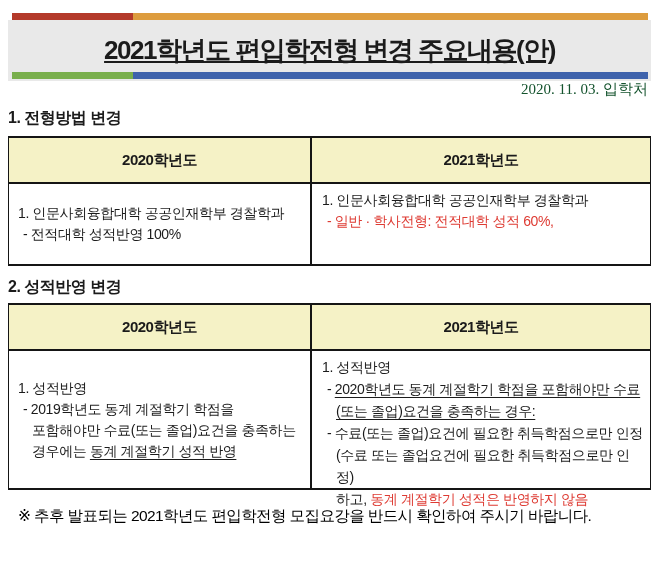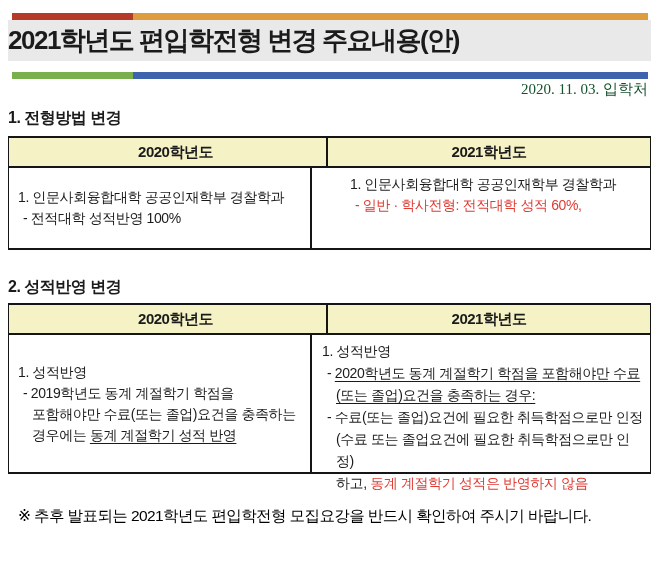--- a/index.html
+++ b/index.html
@@ -14,45 +14,45 @@
   }
   
   .bar { position:absolute; left:12px; width:636px; height:7px; display:flex; }
   .bar-top { top:13px; }
   .bar-bottom { top:72px; }
   .seg-red { width:121px; background:var(--bar-red); }
   .seg-orange { flex:1; background:var(--bar-orange); }
   .seg-green { width:121px; background:var(--bar-green); }
   .seg-blue { flex:1; background:var(--bar-blue); }
   .title-box {
-    position:absolute; left:8px; top:20px; width:643px; height:41px;
-    background:var(--title-bg); display:flex; align-items:center; 
+    position:absolute; left:8px; top:20px; width:643px; height:61px;
+    background:var(--title-bg); display:flex; align-items:center; justify-content:center;text-decoration:underline;
   }
   .title-text { font-size:26px; font-weight:700; letter-spacing:-1.5px; }
   .date-line {
     position:absolute; top:80px; right:11px; font-family:"Liberation Serif","DejaVu Serif",serif;
     font-size:15px; color:#14532d;
   }
   
   .sec-heading { position:absolute; left:8px; font-size:16px; font-weight:700; letter-spacing:-0.5px; }
   .sec1-heading { top:108px; }
   .sec2-heading { top:277px; }
   .tbl {
     position:absolute; left:8px; width:643px;
     border-left:1px solid #151515; border-right:1px solid #151515;
     border-top:2px solid #151515; border-bottom:2px solid #151515;
   }
   .tbl1 { top:136px; }
   .tbl2 { top:303px; }
-  .tbl-head { display:flex; height:30px; background:var(--table-header-bg); border-bottom:2px solid #151515;padding-left:16px; }
+  .tbl-head { display:flex; height:46px; background:var(--table-header-bg); border-bottom:2px solid #151515; }
   .th { display:flex; align-items:center; justify-content:center; font-size:15px; font-weight:700; letter-spacing:-0.5px; }
   .th-l { width:303px; border-right:2px solid #151515; }
   .th-r { flex:1; }
   .tbl-body { display:flex; }
-  .tbl1 .tbl-body { height:80px;gap:28px; }
+  .tbl1 .tbl-body { height:80px; }
   .tbl2 .tbl-body { height:137px; }
   .td { font-size:14px; line-height:21px; letter-spacing:-0.4px; }
   .td-l { width:303px; border-right:2px solid #151515; display:flex; flex-direction:column; justify-content:center; padding:4px 4px 4px 9px; }
   .td-r { flex:1; padding:6px 4px 4px 10px; }
   .tbl2 .td-r { padding-top:5px; line-height:22px; }
   .ind1 { padding-left:5px; }
   .ind2 { padding-left:14px; }
   .hang { padding-left:132px; }
   .red { color:var(--red-text); }
   .u { text-decoration:underline; text-underline-offset:3px; text-decoration-thickness:1px; }

